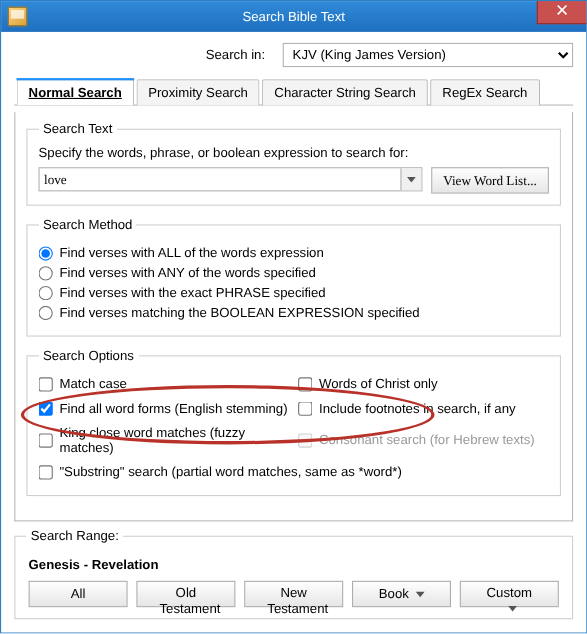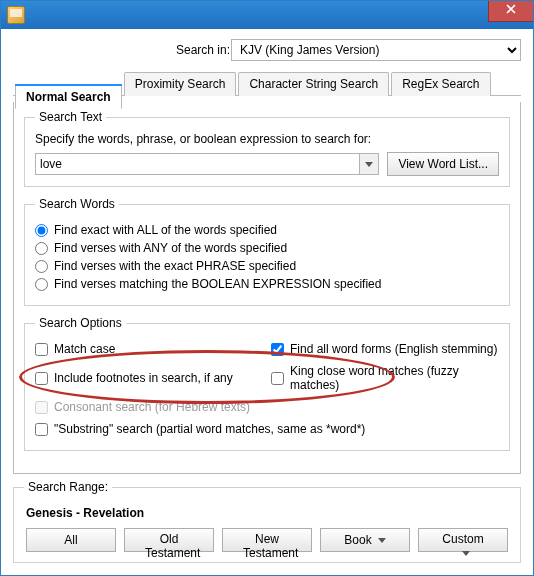--- a/index.html
+++ b/index.html
@@ -67,25 +67,25 @@
     box-sizing: border-box;
     display: flex;
     flex-direction: column;
     gap: 6px;
     position: relative;
   }
   .row-searchin {
     display: flex;
     align-items: center;
     justify-content: flex-end;
-    gap: 1px;
+    gap: 16px;
     margin-bottom: 4px;
   }
   .row-searchin select {
-    width: 290px;
+    width: 264px;
     font: inherit;
   }
   select, input[type="text"] {
     border: 1px solid #b3b3b3;
     background: #fff;
     padding: 2px 4px;
     font: inherit;
     box-sizing: border-box;
     height: 22px;
   }
@@ -103,23 +103,24 @@
     background: #f4f4f4;
     margin-right: 2px;
     position: relative;
     top: 1px;
     cursor: pointer;
     border-radius: 2px 2px 0 0;
   }
   .tab.active {
     background: #fff;
     font-weight: bold;
-    top: 14px;
+    top: 1px;
     z-index: 2;
     border-bottom: 1px solid #fff;
+    text-decoration: underline;
   }
   .tab.active .tab-top {
     position: absolute;
     left: -1px; right: -1px; top: -2px;
     height: 2px;
     background: #1e90ff;
   }
   .tab-panel {
     border: 1px solid #b9b9b9;
     border-top: none;
@@ -132,22 +133,23 @@
     margin: 0 0 10px 0;
     padding: 8px 10px 10px 10px;
   }
   fieldset.group > legend {
     padding: 0 4px;
     color: #000;
   }
   .search-text-row {
     display: flex;
     gap: 8px;
-    align-items: center;
+    align-items: flex-start;
     margin-top: 6px;
+    font-family: Liberation Serif, serif;
   }
   .search-input-wrap {
     flex: 1 1 auto;
     position: relative;
   }
   .search-input-wrap input {
     width: 100%;
     padding-right: 22px;
   }
   .search-input-wrap .dd-arrow {
@@ -218,20 +220,21 @@
     pointer-events: none;
   }
 </style>
 </head>
 <body>
 
 <div class="window">
 
   <div class="titlebar">
     <span class="sys-icon"></span>
+    <span class="title">Search Bible Text</span>
     <div class="close-btn">
       <svg viewBox="0 0 10 10" width="10" height="10">
           <path d="M1 1 L9 9 M9 1 L1 9" stroke="#fff" stroke-width="1.6"></path>
         </svg>
     </div>
   </div>
 
   <div class="body">
 
     <div class="row-searchin">
@@ -269,24 +272,24 @@
               <svg viewBox="0 0 8 5">
                   <polygon points="0,0 8,0 4,5" fill="#555"></polygon>
                 </svg>
             </div>
           </div>
           <button class="btn">View Word List...</button>
         </div>
       </fieldset>
 
       <fieldset class="group">
-        <legend>Search Words</legend>
+        <legend>Search Method</legend>
         <label class="radio-row">
           <input type="radio" name="method" checked="" style="">
-          <span>Find exact with ALL of the words specified</span>
+          <span>Find verses with ALL of the words expression</span>
         </label>
         <label class="radio-row">
           <input type="radio" name="method" style="">
           <span>Find verses with ANY of the words specified</span>
         </label>
         <label class="radio-row">
           <input type="radio" name="method" style="">
           <span>Find verses with the exact PHRASE specified</span>
         </label>
         <label class="radio-row">
@@ -296,20 +299,24 @@
       </fieldset>
 
       <fieldset class="group" style="position:relative;">
         <legend>Search Options</legend>
 
         <div class="option-cols">
           <label class="check-row">
             <input type="checkbox" style="">
             <span>Match case</span>
           </label>
+          <label class="check-row">
+            <input type="checkbox" style="">
+            <span>Words of Christ only</span>
+          </label>
 
           <label class="check-row">
             <input type="checkbox" checked="" style="">
             <span>Find all word forms (English stemming)</span>
           </label>
           <label class="check-row">
             <input type="checkbox" style="">
             <span>Include footnotes in search, if any</span>
           </label>
 

